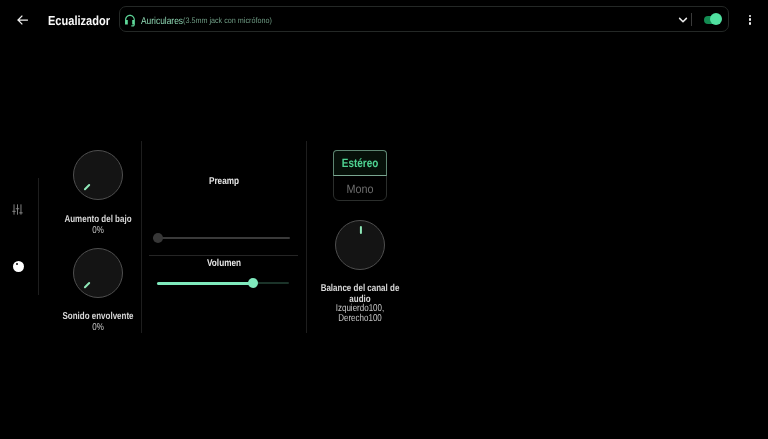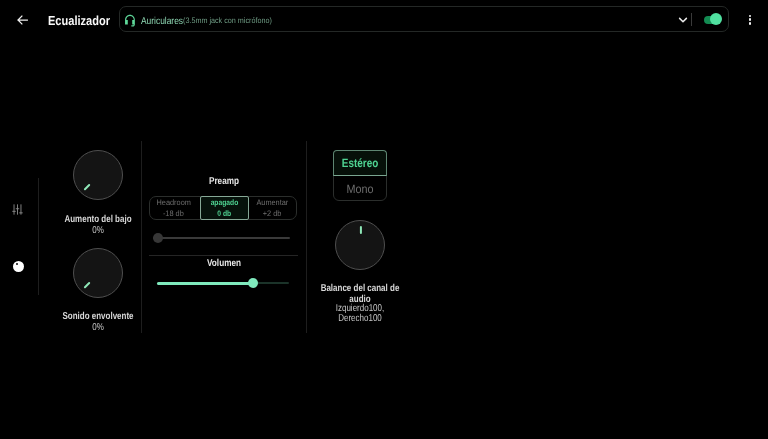--- a/index.html
+++ b/index.html
@@ -131,34 +131,20 @@
   <div class="knob-label" style="left:38px; top:214px; width:120px;">Aumento del bajo</div>
   <div class="knob-value" style="left:38px; top:226px; width:120px;">0%</div>
 
   <div class="knob" id="knob1" style="left:73px; top:248px;">
     <div class="ind" style="width: 8px; height: 2.2px; left: 9.47416px; top: 35.4258px; transform: rotate(135deg);"></div>
   </div>
   <div class="knob-label" style="left:38px; top:311px; width:120px;">Sonido envolvente</div>
   <div class="knob-value" style="left:38px; top:323px; width:120px;">0%</div>
 
   <div class="section-title" style="left:154px; top:176px; width:140px;">Preamp</div>
-  <div class="seg-h">
-    <div class="opt">
-      <span>Headroom</span>
-      <span>-18 db</span>
-    </div>
-    <div class="opt sel">
-      <span>apagado</span>
-      <span>0 db</span>
-    </div>
-    <div class="opt">
-      <span>Aumentar</span>
-      <span>+2 db</span>
-    </div>
-  </div>
   <div class="slider" id="preampSlider" style="left:153px; top:232px; width:137px;">
     <div class="trk" style="background:#3a3a3a;"></div>
     <div class="fill" style="width:0px; background:#3a3a3a;"></div>
     <div class="thm" style="left:0px; background:#373737;"></div>
   </div>
 
   <div class="hsep" style="left:149px; top:255px; width:149px;"></div>
   <div class="section-title" style="left:154px; top:258px; width:140px;">Volumen</div>
   <div class="slider" id="volSlider" style="left:157px; top:277px; width:132px;">
     <div class="trk" style="background:#1b3329;"></div>

